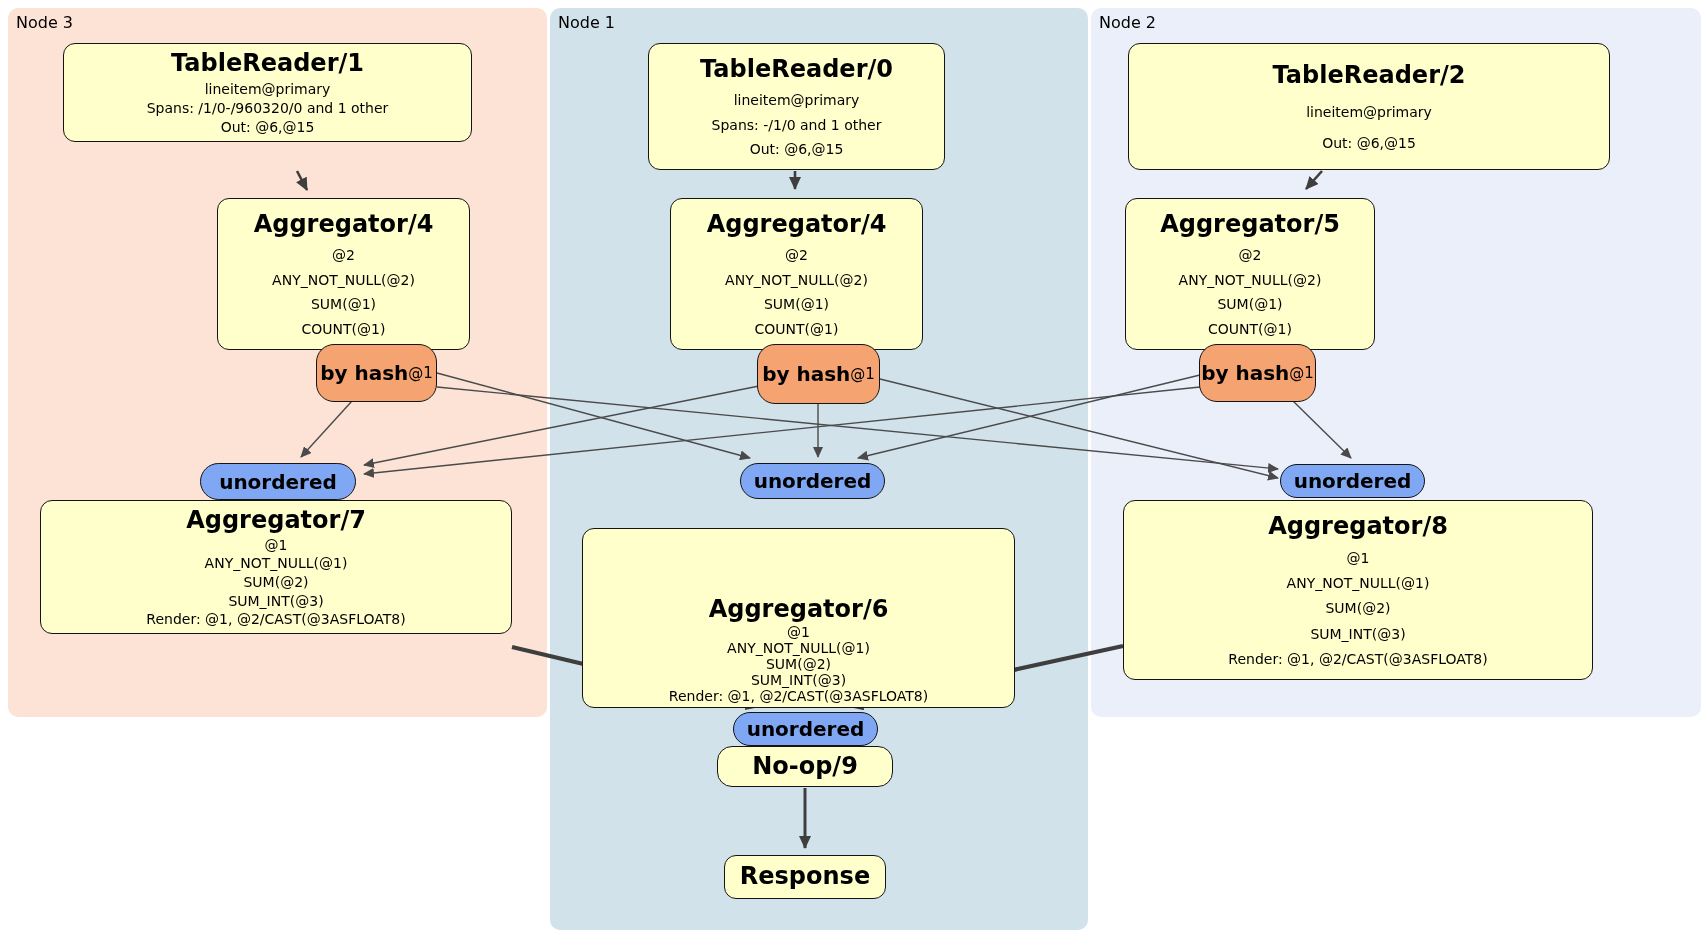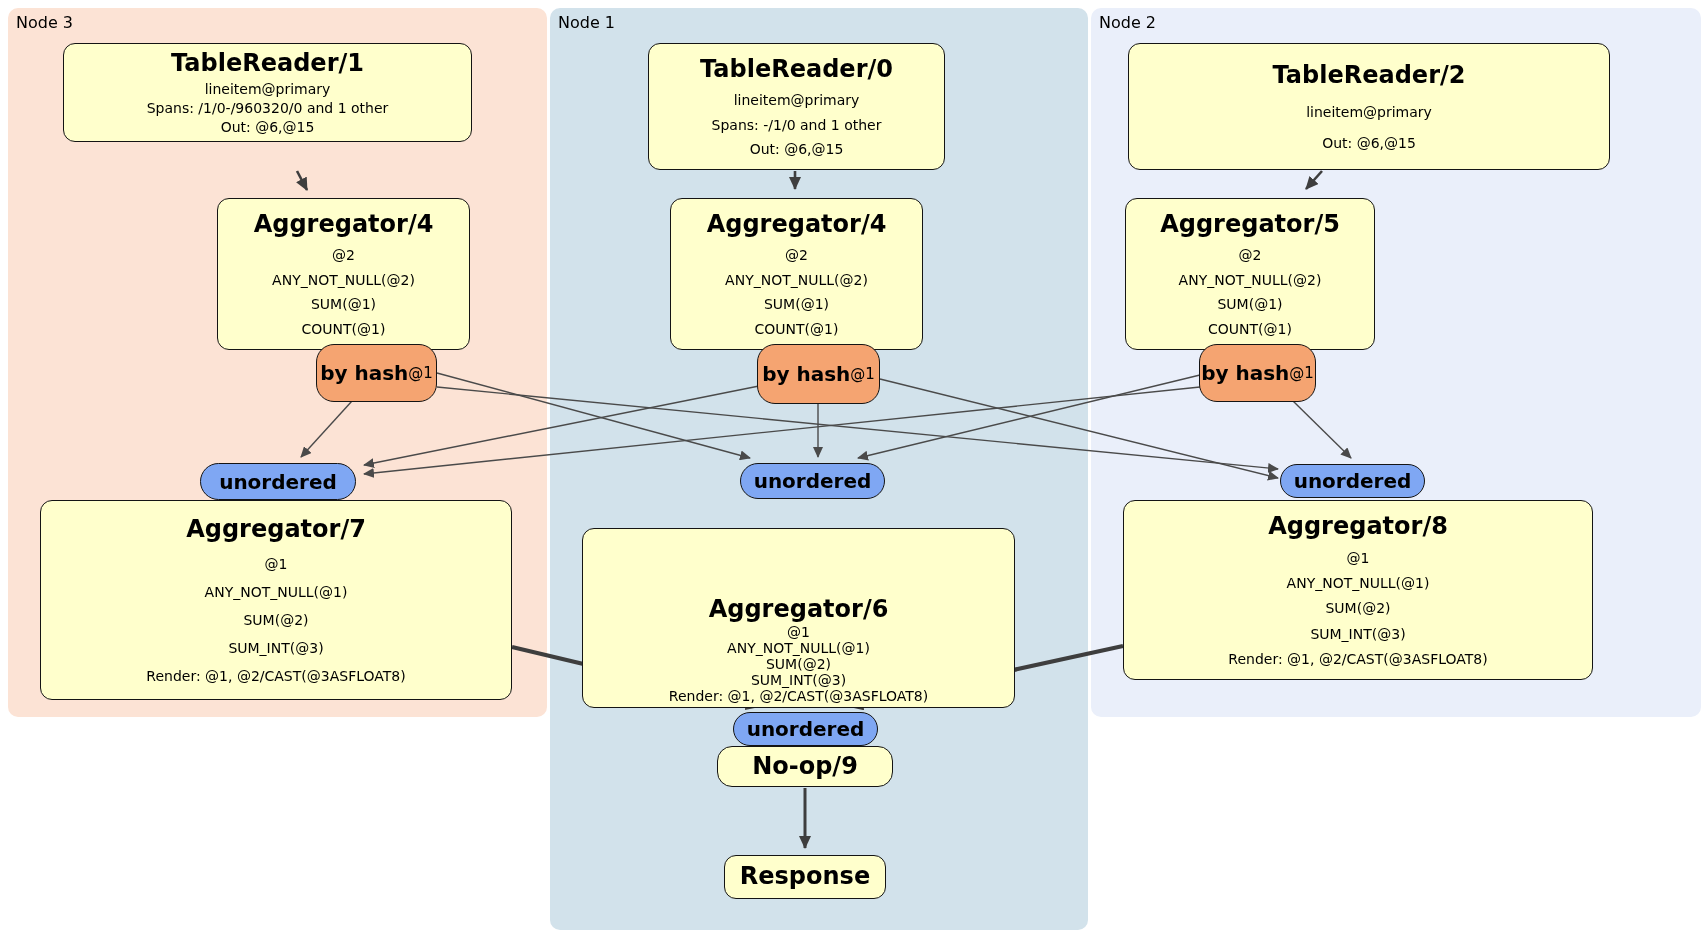--- a/index.html
+++ b/index.html
@@ -121,21 +121,21 @@
 </div>
 <div class="router" style="left:1199px;top:344px;width:117px;height:58px;">
   <div class="r-label">by hash</div>
   <div class="r-key">@1</div>
 </div>
 
 <div class="sync" style="left:200px;top:463px;width:156px;height:37px;">unordered</div>
 <div class="sync" style="left:740px;top:463px;width:145px;height:36px;">unordered</div>
 <div class="sync" style="left:1280px;top:464px;width:145px;height:34px;">unordered</div>
 
-<div class="box" style="left:40px;top:500px;width:472px;height:200px;">
+<div class="box" style="left:40px;top:500px;width:472px;height:134px;">
   <div class="title">Aggregator/7</div>
   <div class="line">@1</div>
   <div class="line">ANY_NOT_NULL(@1)</div>
   <div class="line">SUM(@2)</div>
   <div class="line">SUM_INT(@3)</div>
   <div class="line">Render: @1, @2/CAST(@3ASFLOAT8)</div>
 </div>
 <div class="box" style="left:582px;top:528px;width:433px;height:180px;justify-content:flex-end;">
   <div class="title">Aggregator/6</div>
   <div class="line">@1</div>

